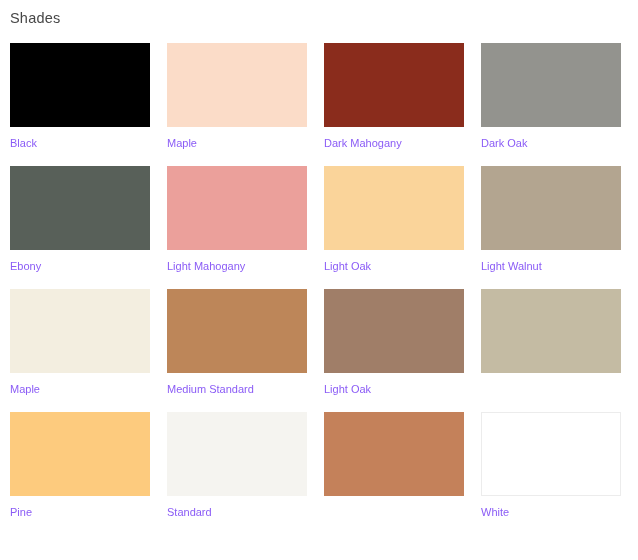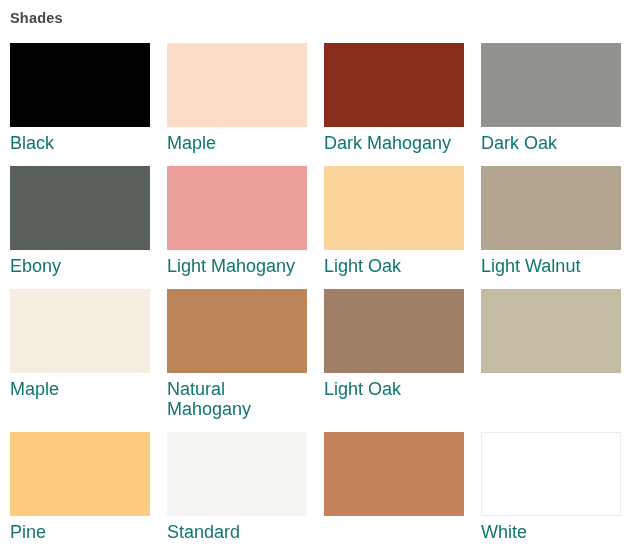--- a/index.html
+++ b/index.html
@@ -16,21 +16,21 @@
     color: #4a4a4a;
   }
   .panel {
     width: 638px;
     height: 560px;
     position: relative;
     overflow: hidden;
   }
   .panel-title {
     font-size: 14.5px;
-    font-weight: bold;
+    font-weight: normal;
     color: #474747;
     letter-spacing: 0.2px;
     padding: 9px 0 0 10px;
     margin: 0;
     line-height: 18px;
   }
   .swatch-grid {
     display: flex;
     flex-wrap: wrap;
     align-items: flex-start;
@@ -46,23 +46,23 @@
   .swatch-chip {
     width: 140px;
     height: 84px;
     display: block;
     background-clip: padding-box;
   }
   .swatch-chip.bordered {
     border: 1px solid #ececec;
   }
   .swatch-label {
-    font-size: 18px;
+    font-size: 11px;
     line-height: 20px;
-    color: #0f766e;
+    color: #8b5cf6;
     margin-top: 6px;
     width: 140px;
     word-wrap: break-word;
   }
 </style>
 </head>
 <body>
 
 <div class="panel">
 
@@ -100,21 +100,21 @@
       <div class="swatch-item">
         <div class="swatch-chip" style="background-color: rgb(179, 165, 144);"></div>
         <div class="swatch-label">Light Walnut</div>
       </div>
       <div class="swatch-item">
         <div class="swatch-chip" style="background-color: rgb(243, 238, 224);"></div>
         <div class="swatch-label">Maple</div>
       </div>
       <div class="swatch-item">
         <div class="swatch-chip" style="background-color: rgb(189, 134, 89);"></div>
-        <div class="swatch-label">Natural Mahogany</div>
+        <div class="swatch-label">Medium Standard</div>
       </div>
       <div class="swatch-item">
         <div class="swatch-chip" style="background-color: rgb(160, 126, 104);"></div>
         <div class="swatch-label">Light Oak</div>
       </div>
       <div class="swatch-item">
         <div class="swatch-chip" style="background-color: rgb(196, 187, 163);"></div>
       </div>
       <div class="swatch-item">
         <div class="swatch-chip" style="background-color: rgb(253, 203, 126);"></div>

